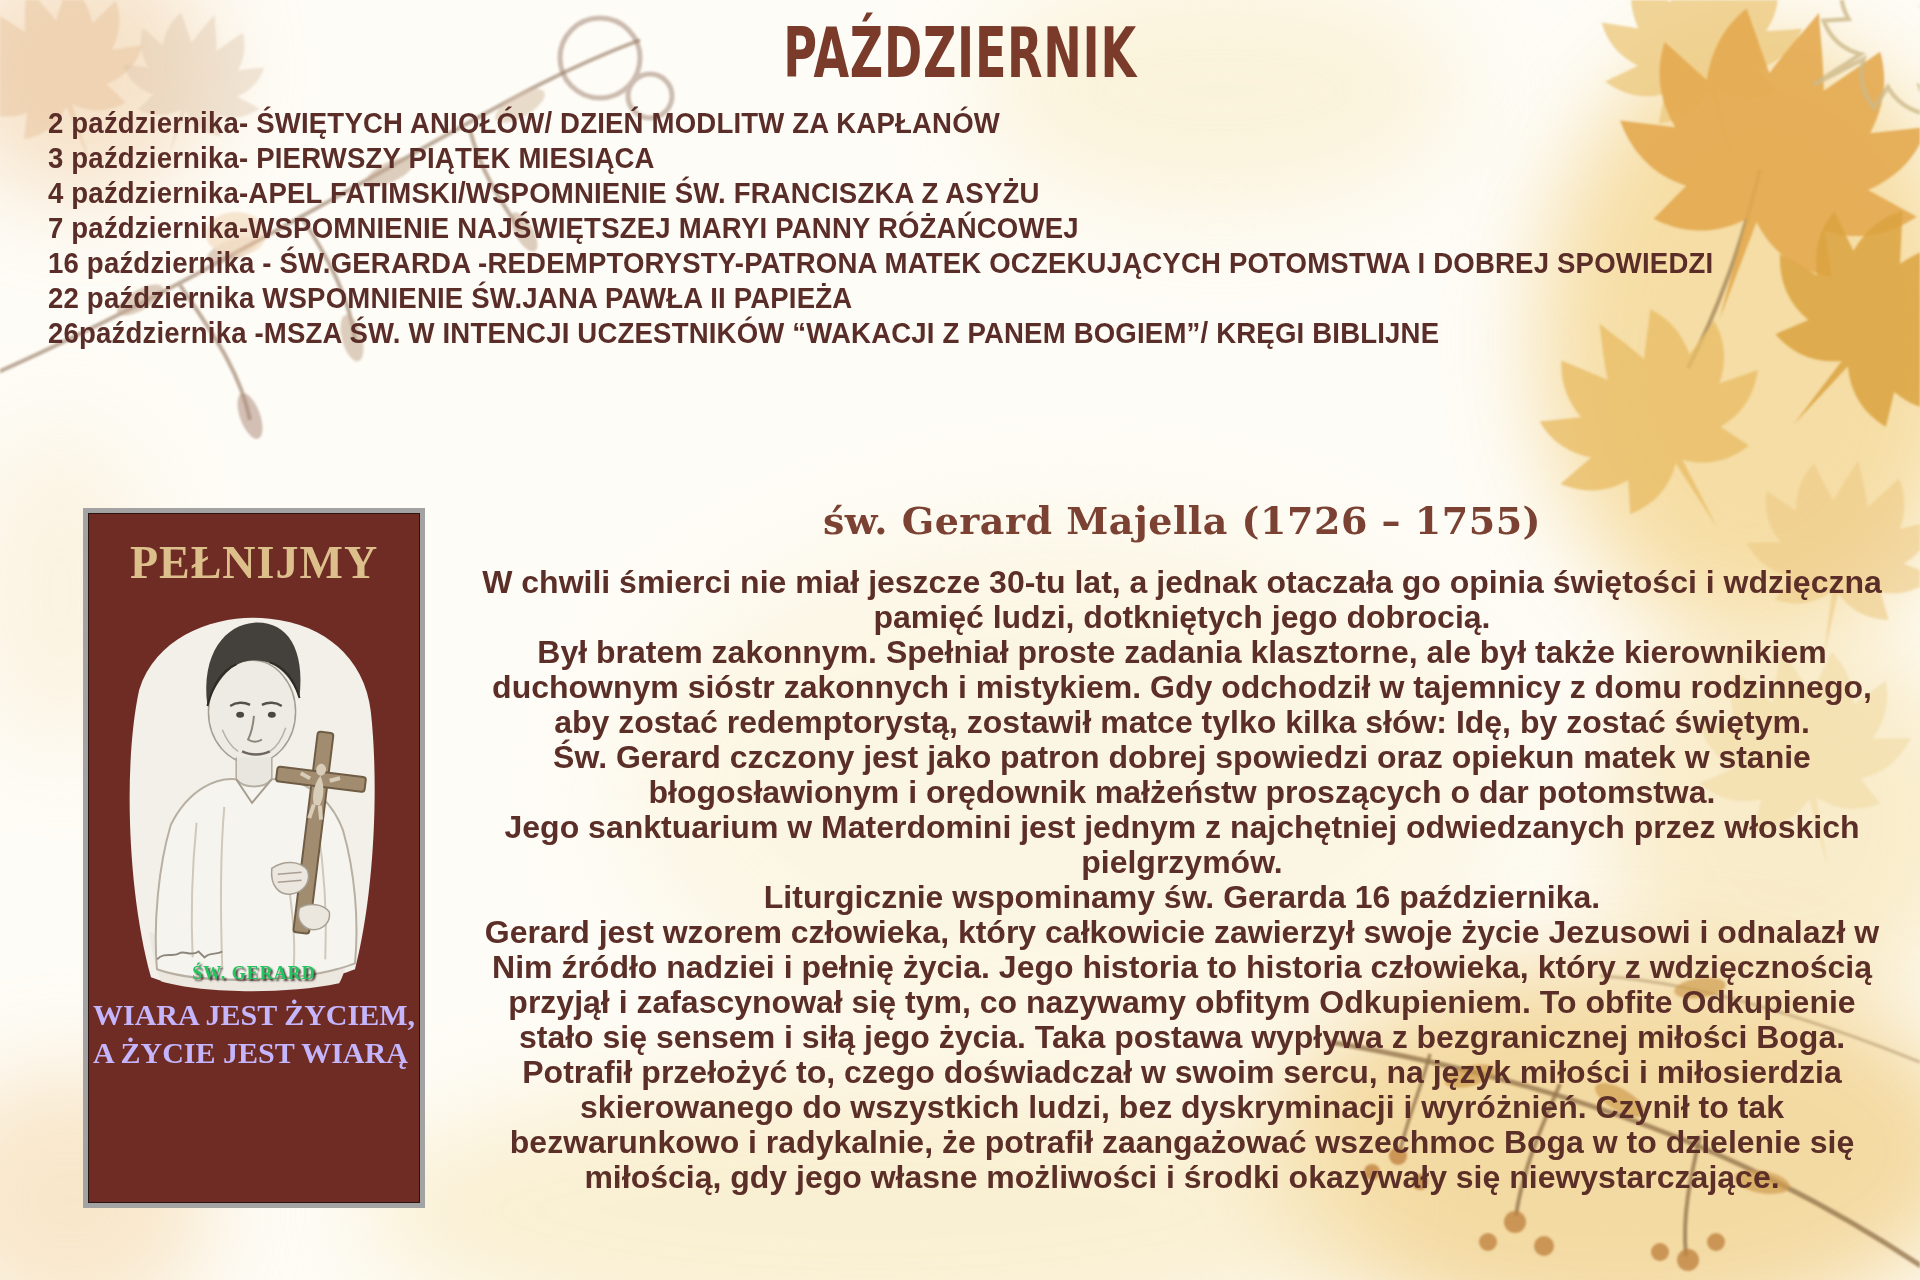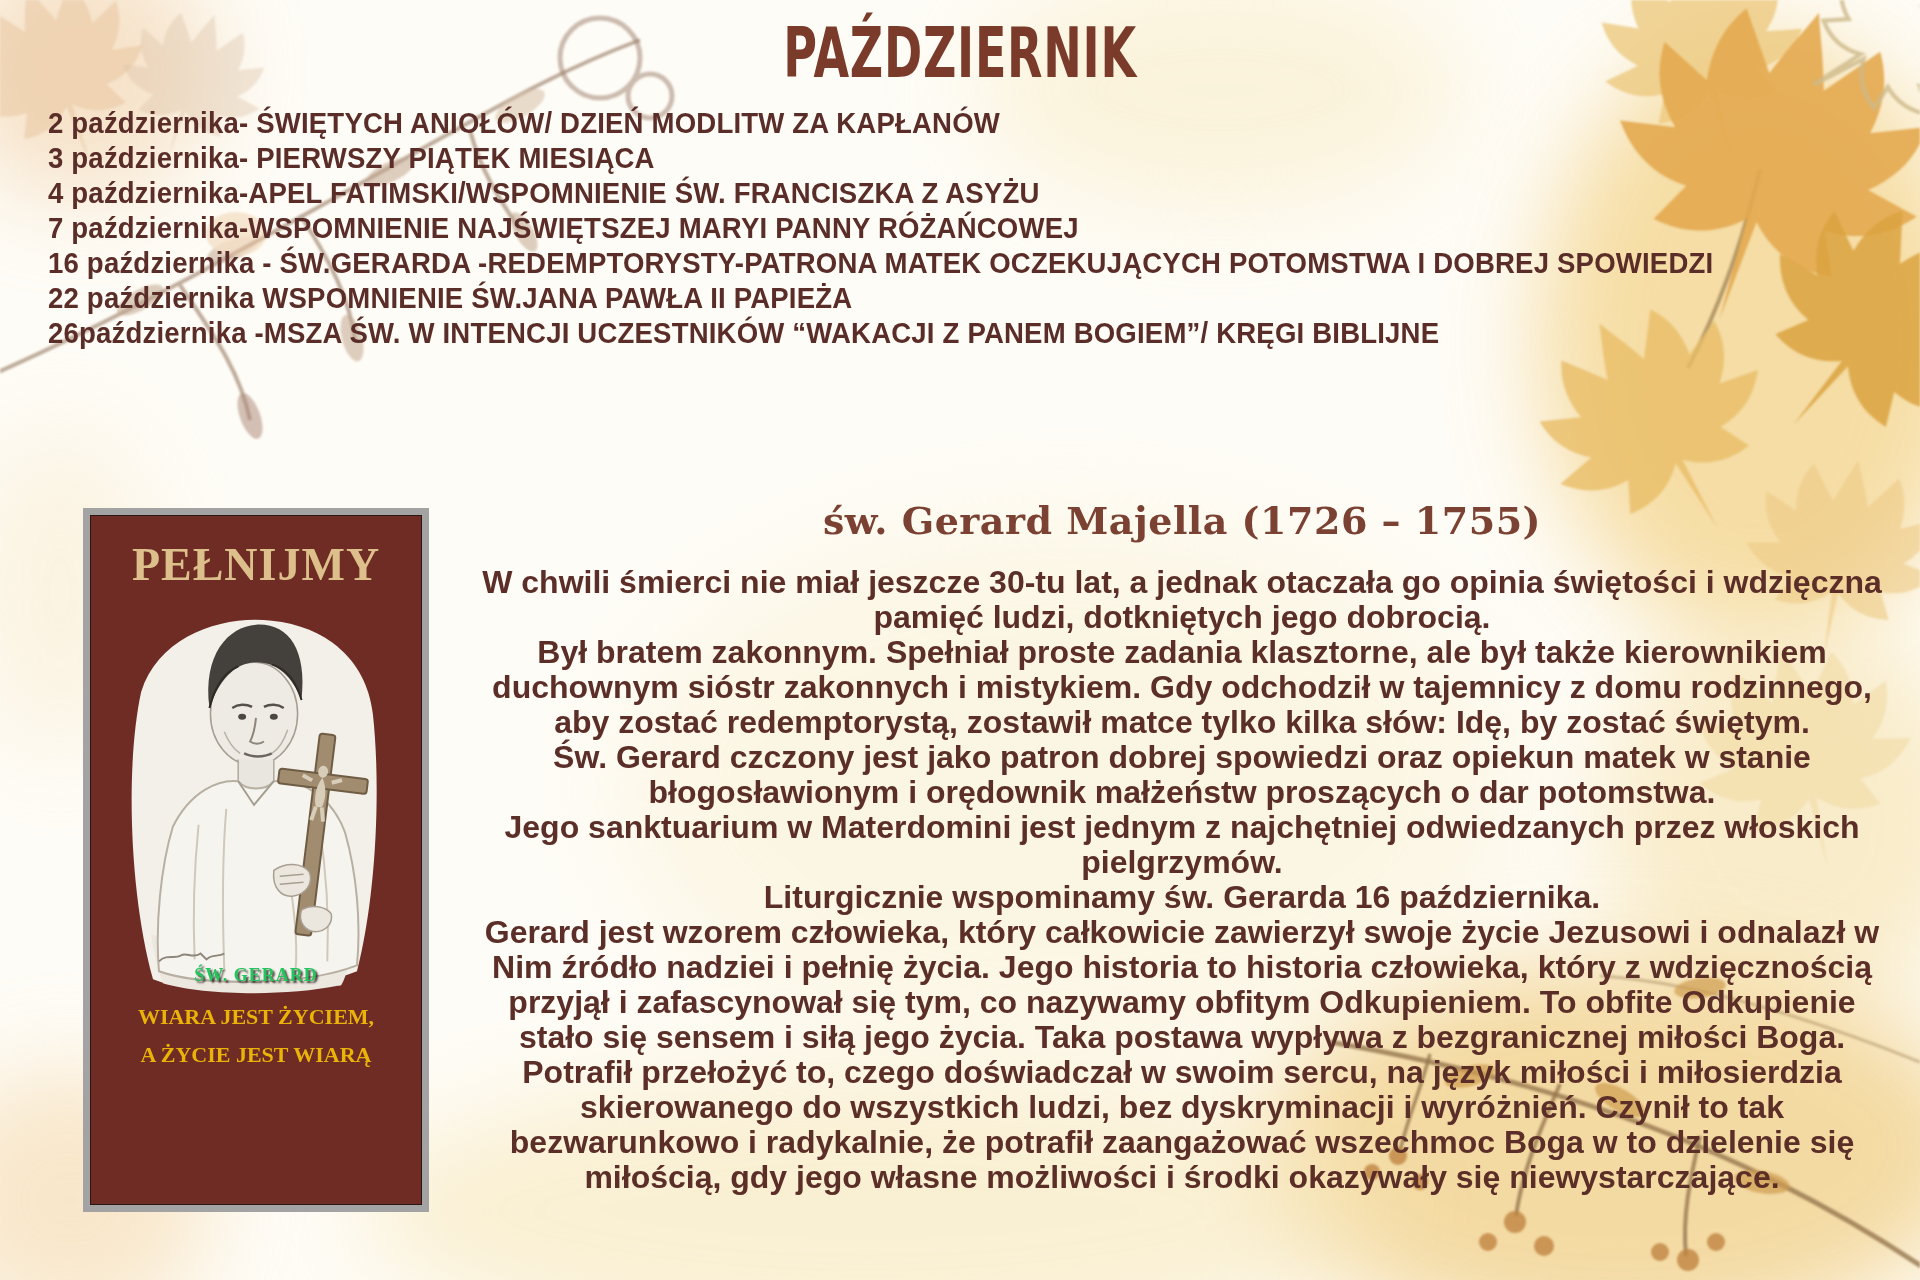--- a/index.html
+++ b/index.html
@@ -32,39 +32,39 @@
   }
 
   
   .calendar { position:absolute; left:0; top:106px; width:1920px; z-index:3;
     color:#5a2d28; font-weight:bold; }
   .cal-line { font-size:29px; line-height:35px; letter-spacing:.2px; transform:scaleX(.95); white-space:nowrap; }
 
   
   .cover {
     position:absolute; left:83px; top:508px; width:332px; height:690px; z-index:3;
-    margin:0; background:#6e2c25; border:7px solid #a3a3a3;
+    margin:0; background:#6e2c25; border:5px solid #a3a3a3;
     display:flex; flex-direction:column; align-items:center;
     box-shadow:0 0 0 1px #2a1510 inset;
   }
   .cover-title {
     margin-top:22px; text-align:center;
     font-family:"Liberation Serif", serif; font-weight:bold;
     font-size:46px; line-height:56px; letter-spacing:1px; color:#ddbf8c;
   }
   .portrait { margin-top:4px; width:300px; height:404px; }
   .cover-caption {
     margin-top:-36px; font-family:"Liberation Serif", serif; font-weight:bold;
     font-size:18px; letter-spacing:1px; color:#22c55e;
     text-shadow:2px 2px 2px rgba(25,12,8,.8);
   }
   .cover-motto {
-    margin-top:12px; text-align:center;
+    margin-top:12px; text-align:left;
     font-family:"Liberation Serif", serif; font-weight:bold;
-    font-size:22px; line-height:38px; color:#eab308;
+    font-size:30px; line-height:38px; color:#c4b5fd;
   }
 
   
   .article { position:absolute; left:472px; top:498px; width:1420px; z-index:3; text-align:center; }
   .heading {
     margin:0 0 22px 0; font-family:"DejaVu Serif", serif;
     font-size:38px; font-weight:bold; letter-spacing:.5px; color:#7b4233;
   }
   .body { font-size:32px; line-height:35px; font-weight:bold; color:#5b2e28; }
   .para { margin:0; }

